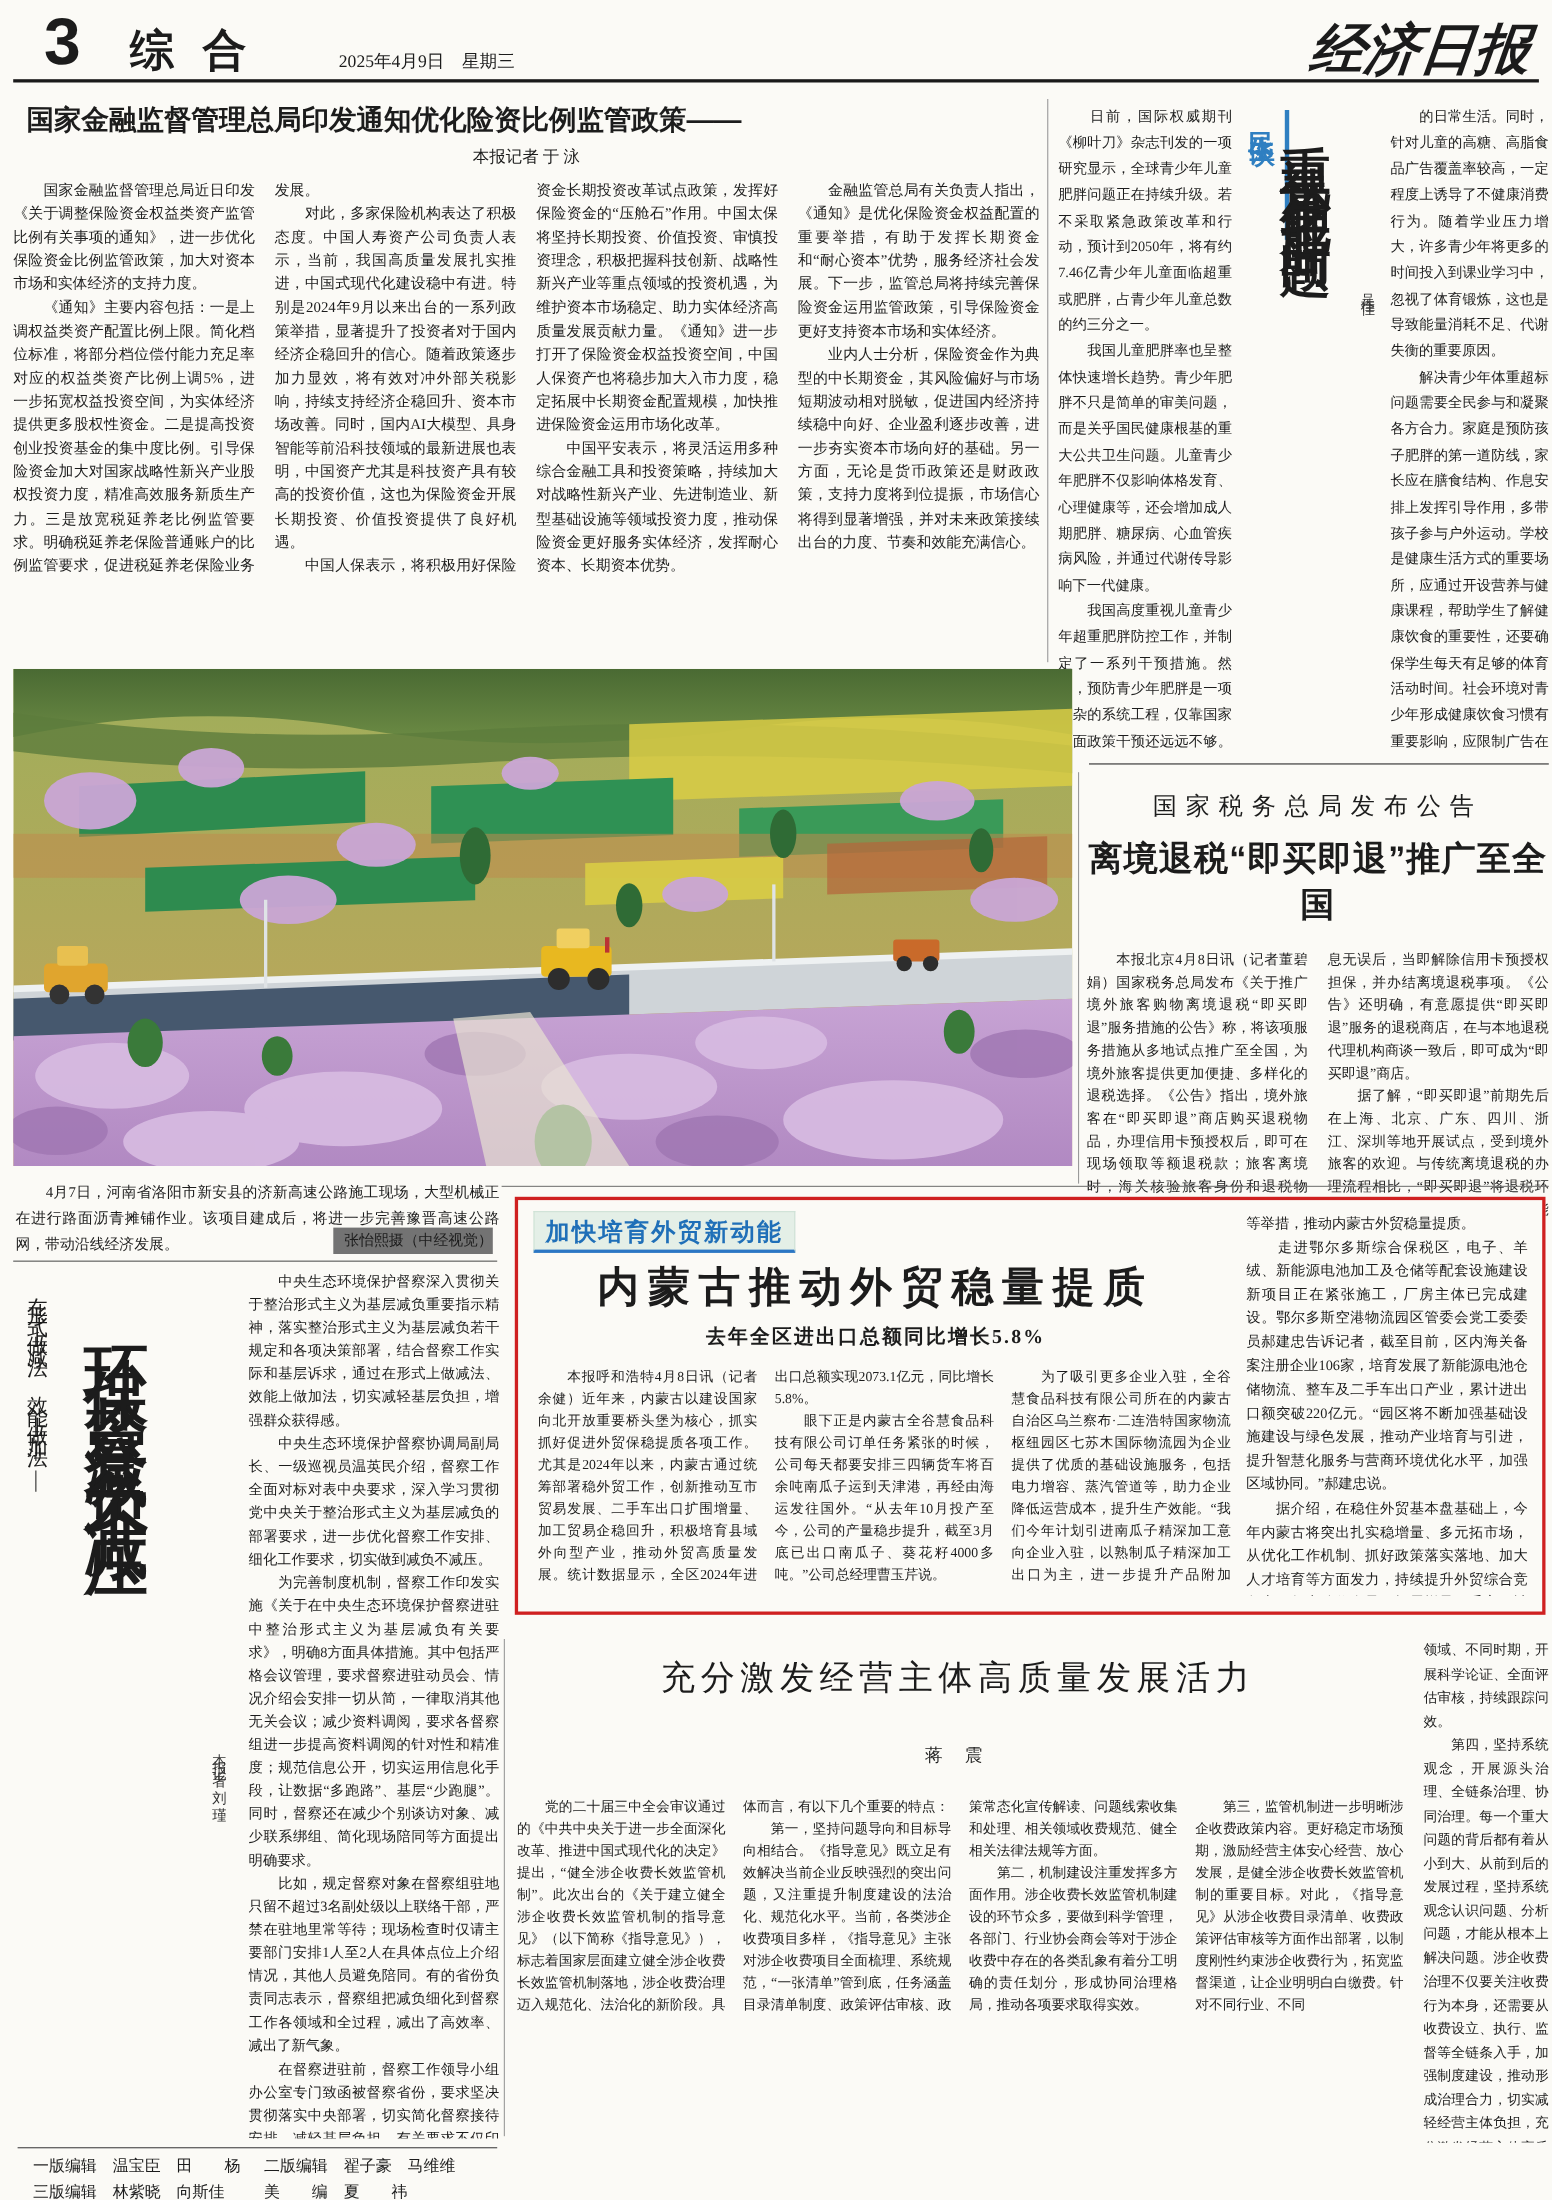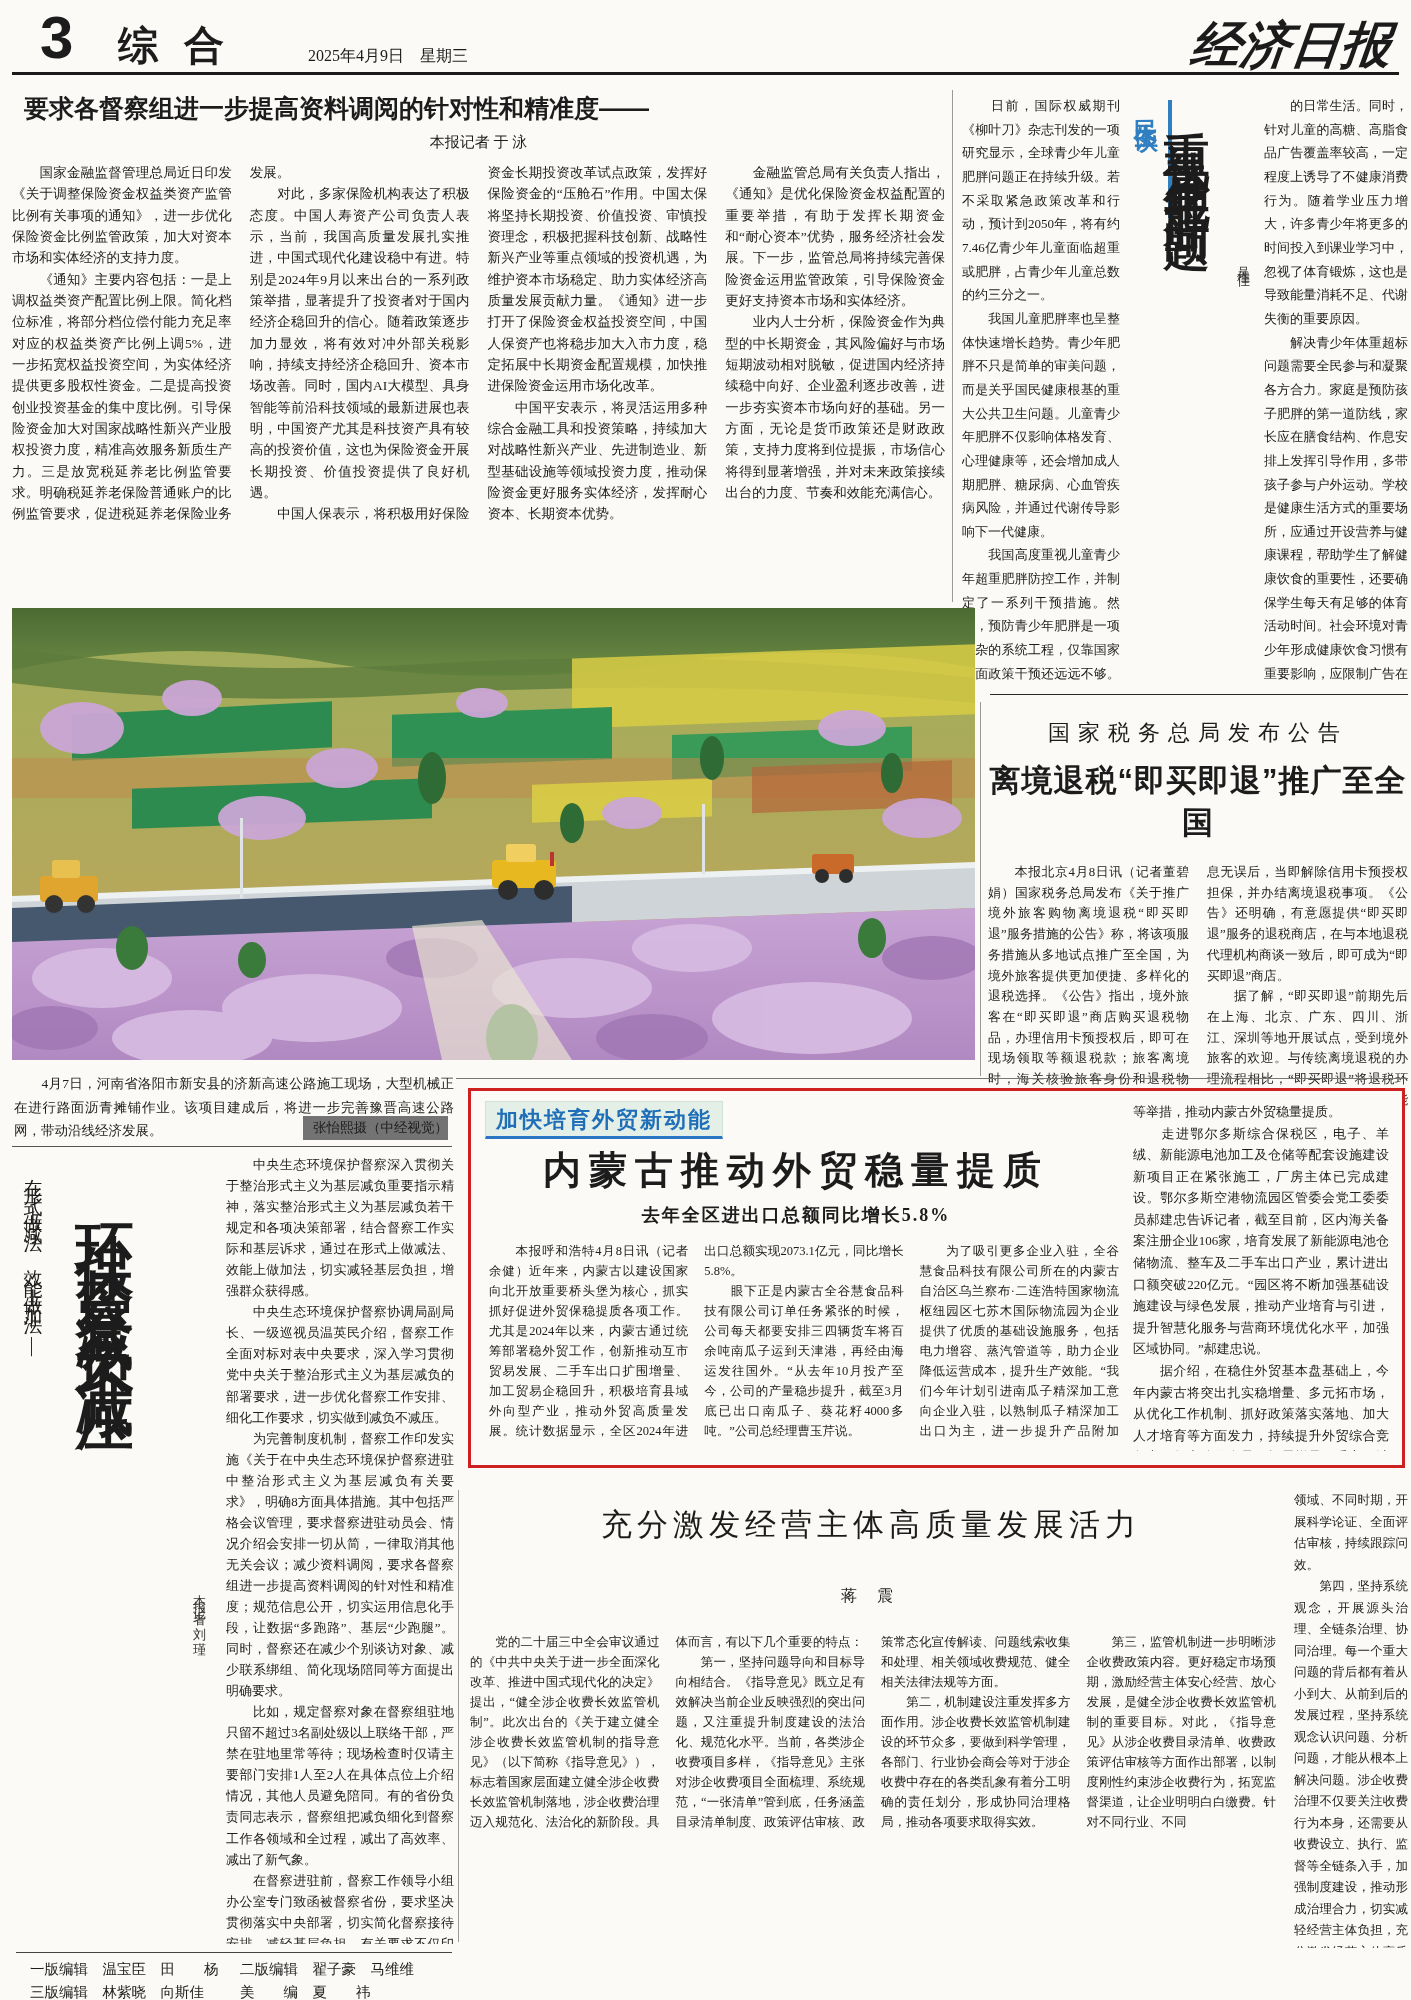--- a/index.html
+++ b/index.html
@@ -73,21 +73,21 @@
 
   <div class="abs" style="left:40px;top:8px;width:1355px;height:62px;">
     <span class="abs pagenum hei" style="left:0;top:0;">3</span>
     <span class="abs sectionname hei" style="left:78px;top:10px;">综合</span>
     <span class="abs dateline" style="left:268px;top:38px;"><span>2025年4月9日</span>　<span>星期三</span></span>
     <span class="abs masthead" style="right:4px;top:4px;">经济日报</span>
   </div>
   <div class="rule-h" style="left:12px;top:72px;width:1387px;height:3px;background:#1a1a1a;"></div>
 
   <div class="abs" style="left:12px;top:84px;width:933px;height:522px;">
-    <div class="lead-kicker hei" style="margin:8px 0 0 12px;">要求各督察组进一步提高资料调阅的针对性和精准度——</div>
+    <div class="lead-kicker hei" style="margin:8px 0 0 12px;">国家金融监督管理总局印发通知优化险资比例监管政策——</div>
     <div class="lead-byline" style="margin-top:8px;">本报记者 于 泳</div>
     <div class="lead-body flow" style="margin-top:10px;height:382px;">　　国家金融监督管理总局近日印发《关于调整保险资金权益类资产监管比例有关事项的通知》，进一步优化保险资金比例监管政策，加大对资本市场和实体经济的支持力度。
 　　《通知》主要内容包括：一是上调权益类资产配置比例上限。简化档位标准，将部分档位偿付能力充足率对应的权益类资产比例上调5%，进一步拓宽权益投资空间，为实体经济提供更多股权性资金。二是提高投资创业投资基金的集中度比例。引导保险资金加大对国家战略性新兴产业股权投资力度，精准高效服务新质生产力。三是放宽税延养老比例监管要求。明确税延养老保险普通账户的比例监管要求，促进税延养老保险业务发展。
 　　对此，多家保险机构表达了积极态度。中国人寿资产公司负责人表示，当前，我国高质量发展扎实推进，中国式现代化建设稳中有进。特别是2024年9月以来出台的一系列政策举措，显著提升了投资者对于国内经济企稳回升的信心。随着政策逐步加力显效，将有效对冲外部关税影响，持续支持经济企稳回升、资本市场改善。同时，国内AI大模型、具身智能等前沿科技领域的最新进展也表明，中国资产尤其是科技资产具有较高的投资价值，这也为保险资金开展长期投资、价值投资提供了良好机遇。
 　　中国人保表示，将积极用好保险资金长期投资改革试点政策，发挥好保险资金的“压舱石”作用。中国太保将坚持长期投资、价值投资、审慎投资理念，积极把握科技创新、战略性新兴产业等重点领域的投资机遇，为维护资本市场稳定、助力实体经济高质量发展贡献力量。《通知》进一步打开了保险资金权益投资空间，中国人保资产也将稳步加大入市力度，稳定拓展中长期资金配置规模，加快推进保险资金运用市场化改革。
 　　中国平安表示，将灵活运用多种综合金融工具和投资策略，持续加大对战略性新兴产业、先进制造业、新型基础设施等领域投资力度，推动保险资金更好服务实体经济，发挥耐心资本、长期资本优势。
 　　金融监管总局有关负责人指出，《通知》是优化保险资金权益配置的重要举措，有助于发挥长期资金和“耐心资本”优势，服务经济社会发展。下一步，监管总局将持续完善保险资金运用监管政策，引导保险资金更好支持资本市场和实体经济。
 　　业内人士分析，保险资金作为典型的中长期资金，其风险偏好与市场短期波动相对脱敏，促进国内经济持续稳中向好、企业盈利逐步改善，进一步夯实资本市场向好的基础。另一方面，无论是货币政策还是财政政策，支持力度将到位提振，市场信心将得到显著增强，并对未来政策接续出台的力度、节奏和效能充满信心。</div>
   </div>
 

